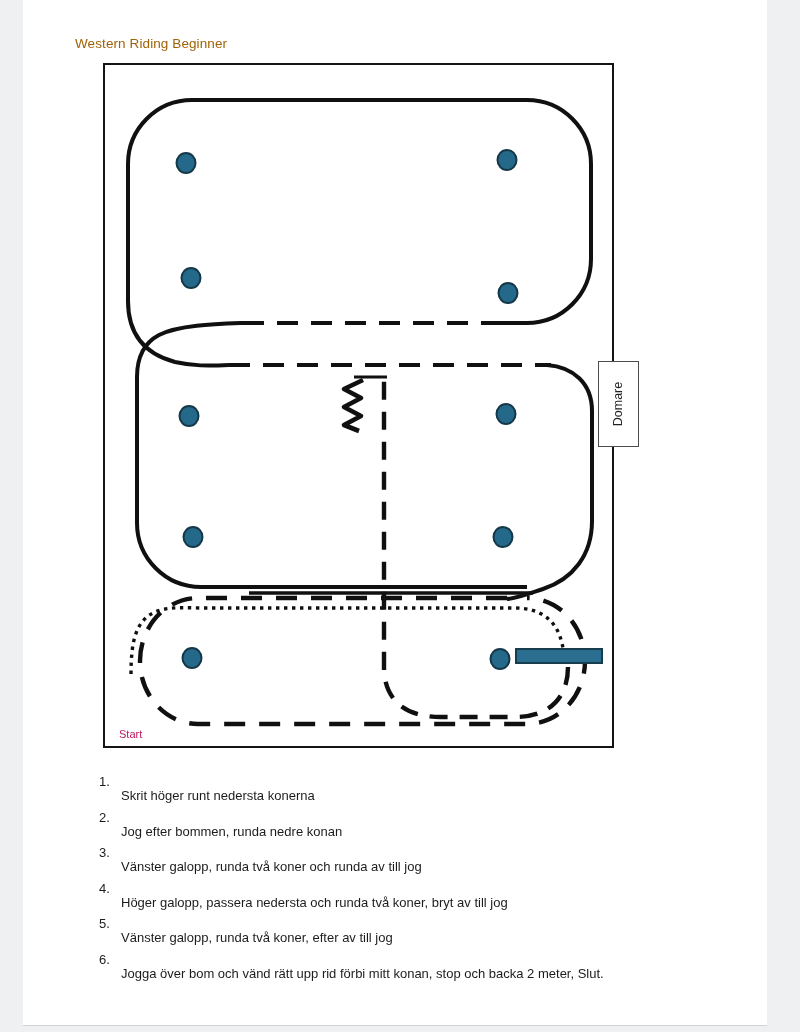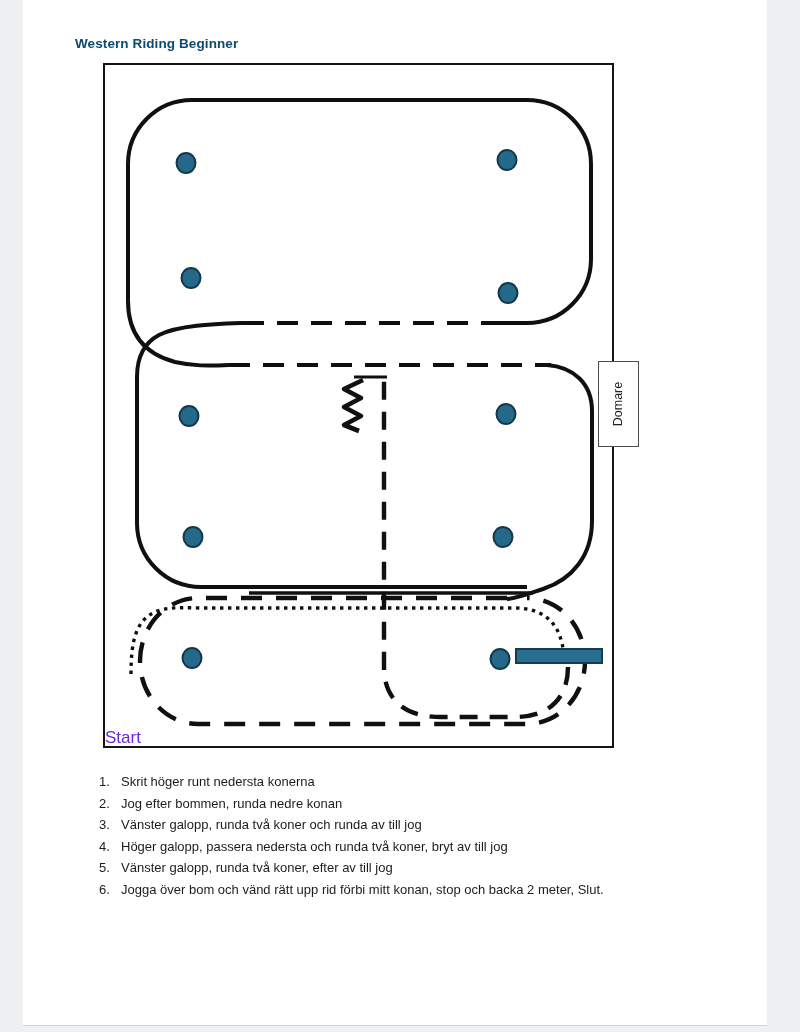--- a/index.html
+++ b/index.html
@@ -10,46 +10,46 @@
     color:#1b1b1b;
     overflow:hidden;
   }
   #root{position:absolute;inset:0;}
   .page{
     position:absolute;left:23px;top:0;width:744px;height:1025px;
     background:#ffffff;border-bottom:1px solid #d2d3d5;
   }
   .title{
     position:absolute;left:75px;top:36px;
-    font-size:13.5px;font-weight:bold;letter-spacing:.1px;color:#0c4a6e;
+    font-size:13.5px;font-weight:normal;letter-spacing:.1px;color:#a16207;
   }
   .arena{
     position:absolute;left:103px;top:63px;width:511px;height:685px;
     border:2px solid #141414;background:#ffffff;box-sizing:border-box;
   }
   .arena svg{position:absolute;left:-2px;top:-2px;}
   .judge-box{
     position:absolute;left:493px;top:296px;width:41px;height:86px;
     background:#ffffff;border:1.4px solid #4c4c4c;box-sizing:border-box;
     display:flex;align-items:center;justify-content:center;
   }
   .judge-box span{
     transform:rotate(-90deg);white-space:nowrap;
     font-size:12.5px;color:#222;
   }
   .start-label{
-    position:absolute;left:0;top:663px;font-size:17px;color:#6d28d9;
+    position:absolute;left:14px;top:663px;font-size:11px;color:#be185d;
   }
   .instructions{
     position:absolute;left:99px;top:771px;width:590px;
     font-size:13px;color:#1c1c1c;
   }
   .instr-row{display:flex;line-height:21.6px;}
   .instr-num{width:22px;flex:0 0 22px;}
-  .instr-text{flex:1;}
+  .instr-text{flex:1;margin-top:14px;}
 </style>
 </head>
 <body>
 
 <div id="root">
   <div class="page"></div>
 
   <div class="title">Western Riding Beginner</div>
 
   <div class="arena">

